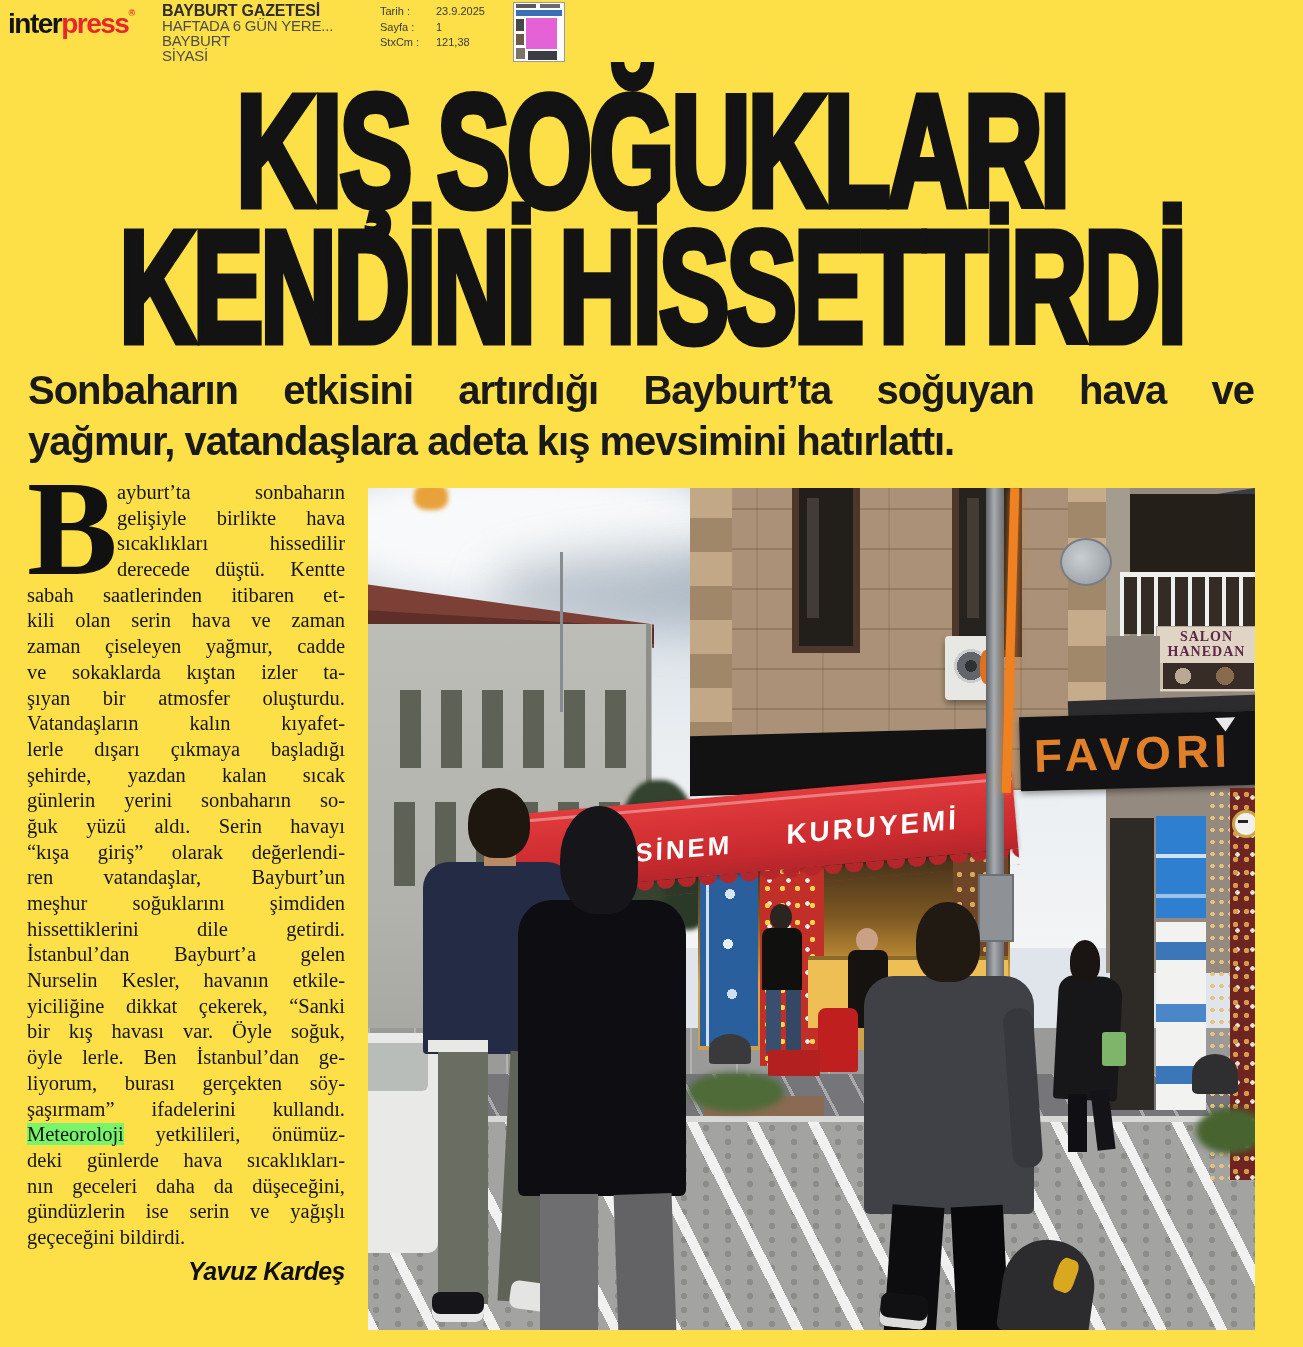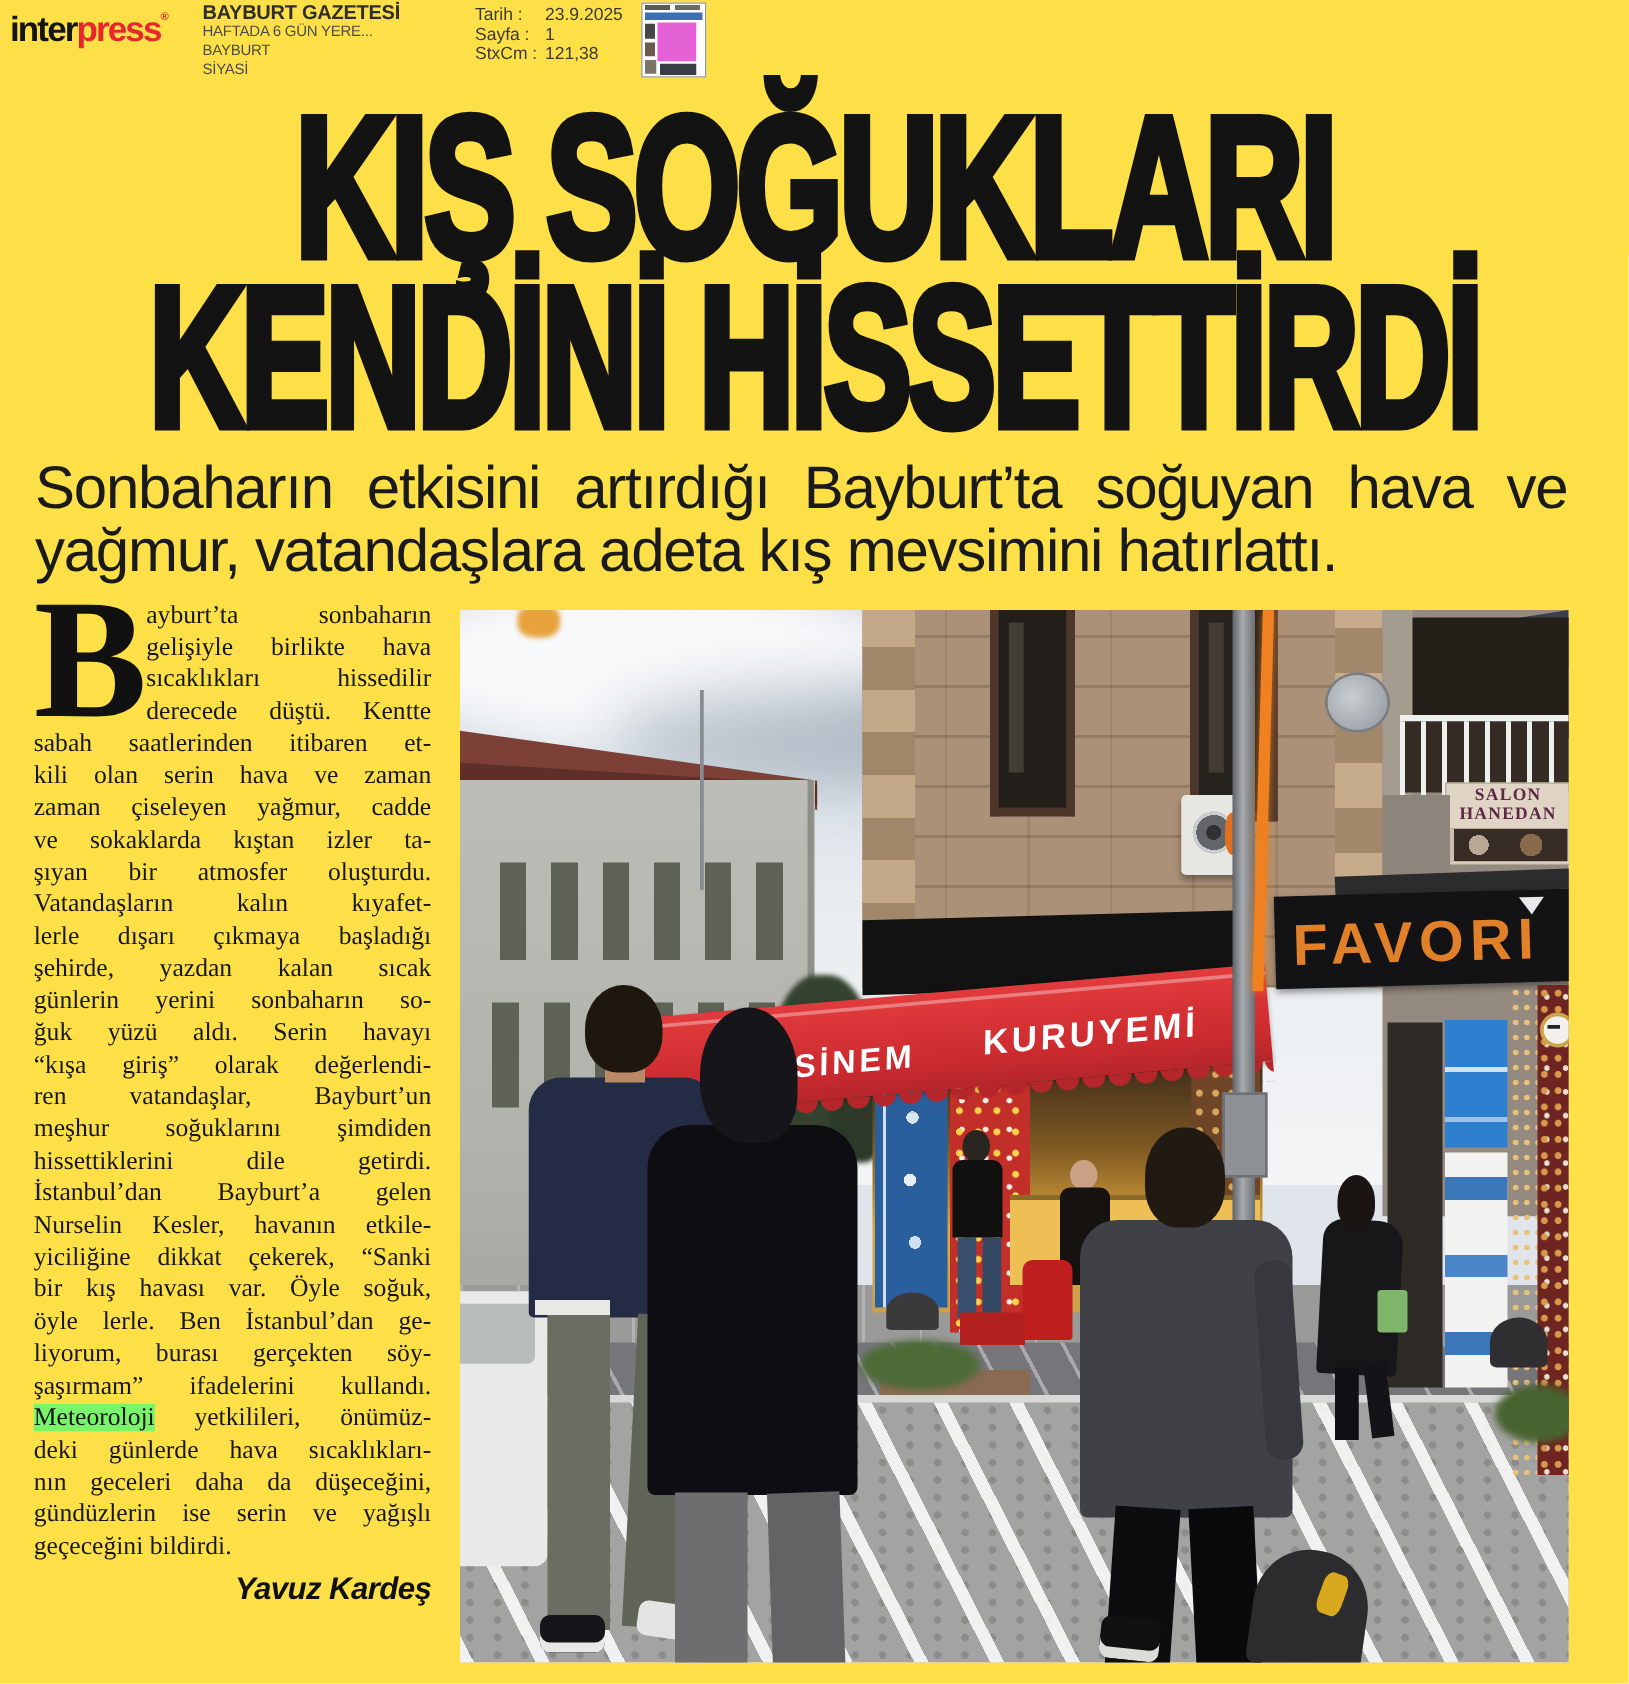--- a/index.html
+++ b/index.html
@@ -5,43 +5,43 @@
   html,body{margin:0;padding:0;background:#ffffff;}
   #page{position:relative;width:1303px;height:1347px;background:#fde047;overflow:hidden;
         font-family:"Liberation Sans",sans-serif;color:#1c1c1c;}
 
   
   #logo{position:absolute;left:8px;top:8px;font-weight:700;font-size:28px;letter-spacing:-1.5px;}
   #logo .lg-black{color:#141414;} #logo .lg-red{color:#e8262d;}
   #logo sup{font-size:9px;color:#e8262d;vertical-align:top;}
   #pub{position:absolute;left:162px;top:3px;line-height:15px;}
   #pub .pub-name{font-size:16px;font-weight:700;color:#2e2e2e;letter-spacing:-0.2px;}
-  #pub .pub-sub{font-size:12px;color:#4c4c4c;letter-spacing:-0.2px;}
-  #meta{position:absolute;left:380px;top:4px;font-size:14px;color:#3a3a3a;line-height:15.5px;}
+  #pub .pub-sub{font-size:15px;color:#4c4c4c;letter-spacing:-0.2px;}
+  #meta{position:absolute;left:380px;top:4px;font-size:11px;color:#3a3a3a;line-height:15.5px;}
   #meta .lbl{display:inline-block;width:56px;}
   #thumb{position:absolute;left:513px;top:2px;width:50px;height:58px;background:#fdfdfd;
          border:1px solid #9a9a9a;overflow:hidden;}
   #thumb .t-bar{position:absolute;left:2px;top:7px;width:46px;height:6px;background:#3a6fb5;}
   #thumb .t-mag{position:absolute;left:12px;top:15px;width:31px;height:31px;background:#e561d6;}
   #thumb .t-l1{position:absolute;left:2px;top:1px;width:20px;height:4px;background:#5a5a5a;}
   #thumb .t-l2{position:absolute;left:26px;top:1px;width:20px;height:4px;background:#6a6a6a;}
   #thumb .t-p1{position:absolute;left:2px;top:16px;width:8px;height:12px;background:#474747;}
   #thumb .t-p2{position:absolute;left:2px;top:31px;width:8px;height:11px;background:#6b5a4a;}
   #thumb .t-p3{position:absolute;left:2px;top:45px;width:9px;height:11px;background:#7c7468;}
   #thumb .t-p4{position:absolute;left:14px;top:48px;width:29px;height:9px;background:#3c3c44;}
 
   
   .hl-line{position:absolute;left:0;width:1303px;text-align:center;white-space:nowrap;
            font-weight:700;font-size:100px;color:#131313;letter-spacing:-3px;
            -webkit-text-stroke:4.5px #131313;line-height:140px;height:140px;}
   #hl1{top:80px;transform:scale(1.10,1.60);}
   #hl2{top:216px;transform:scale(1.06,1.60);}
 
   
-  .sub-line{position:absolute;left:28px;width:1226px;font-weight:400;font-size:48px;
+  .sub-line{position:absolute;left:28px;width:1226px;font-weight:700;font-size:40px;
             color:#1a1a1a;letter-spacing:-1px;line-height:49px;}
   #sub1{top:366px;text-align:justify;text-align-last:justify;}
   #sub2{top:417px;}
 
   
   #body-col{position:absolute;left:27px;top:480px;width:318px;
             font-family:"Liberation Serif",serif;font-size:20.5px;color:#161616;}
   .dc{float:left;width:90px;height:100px;font-family:"Liberation Serif",serif;
       font-weight:700;font-size:136px;line-height:97px;color:#111;}
   .bline{text-align:justify;text-align-last:justify;line-height:25.7px;height:25.7px;

